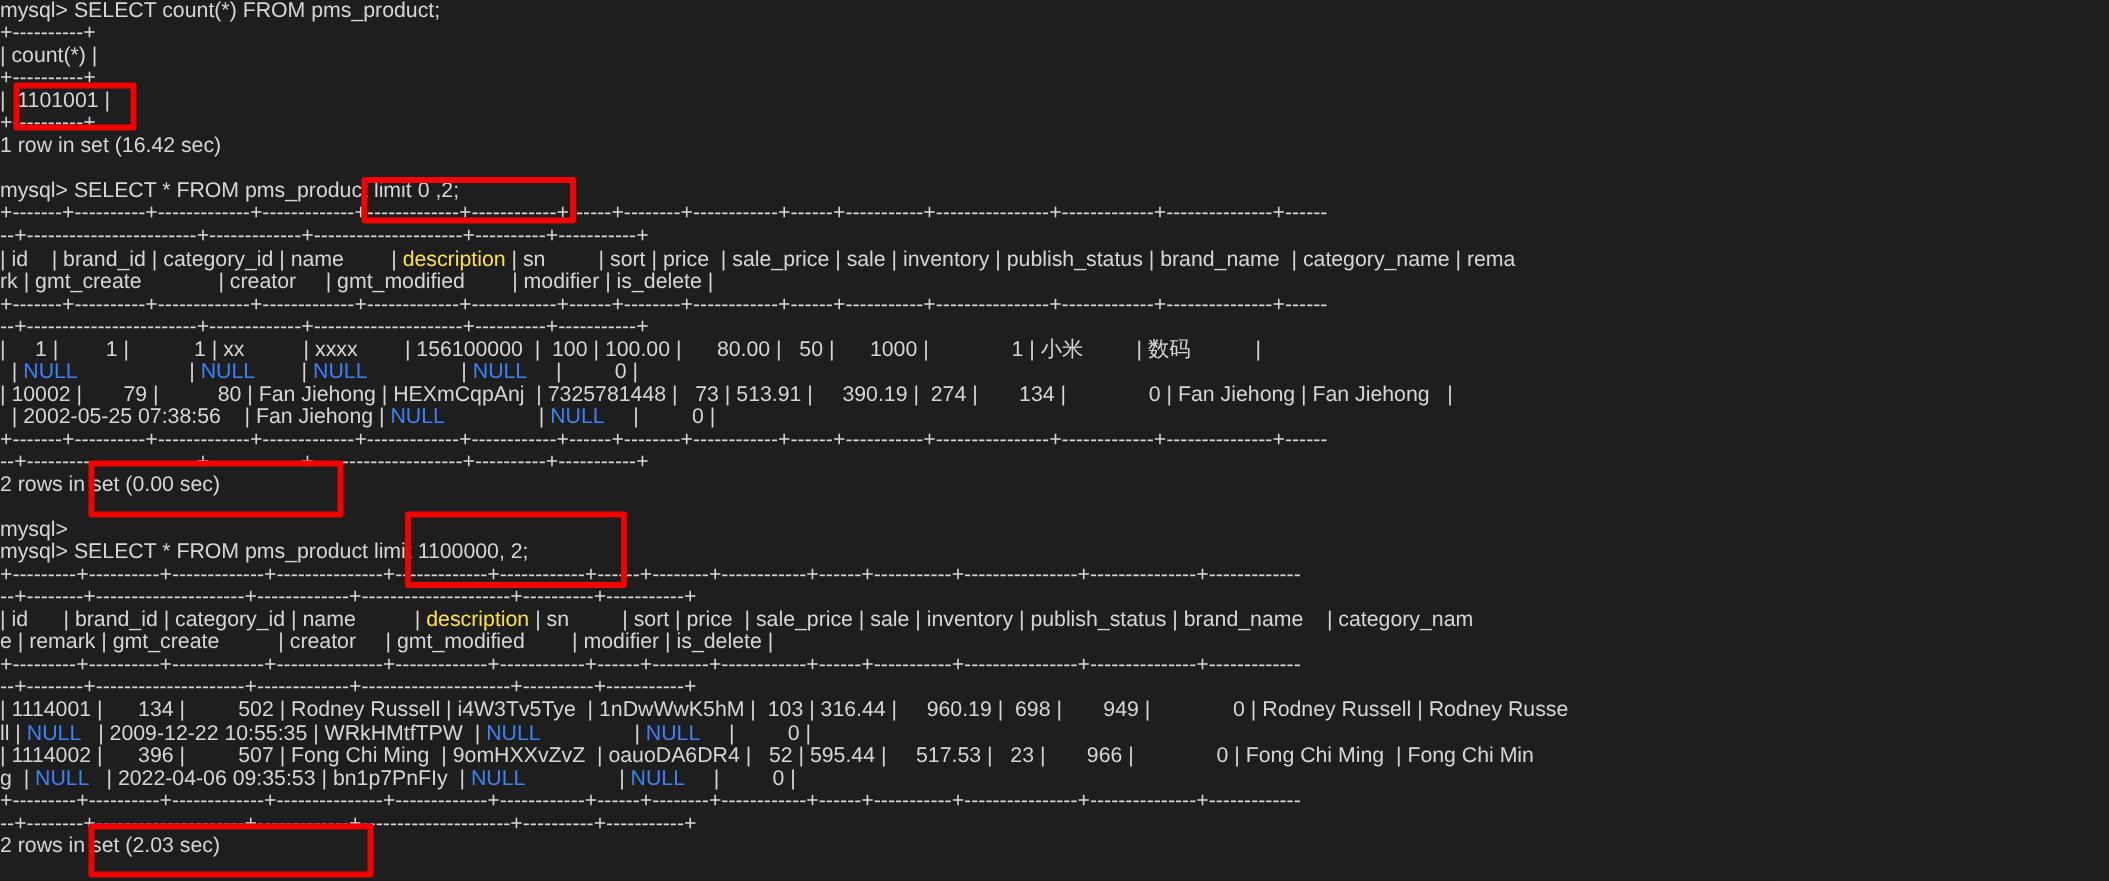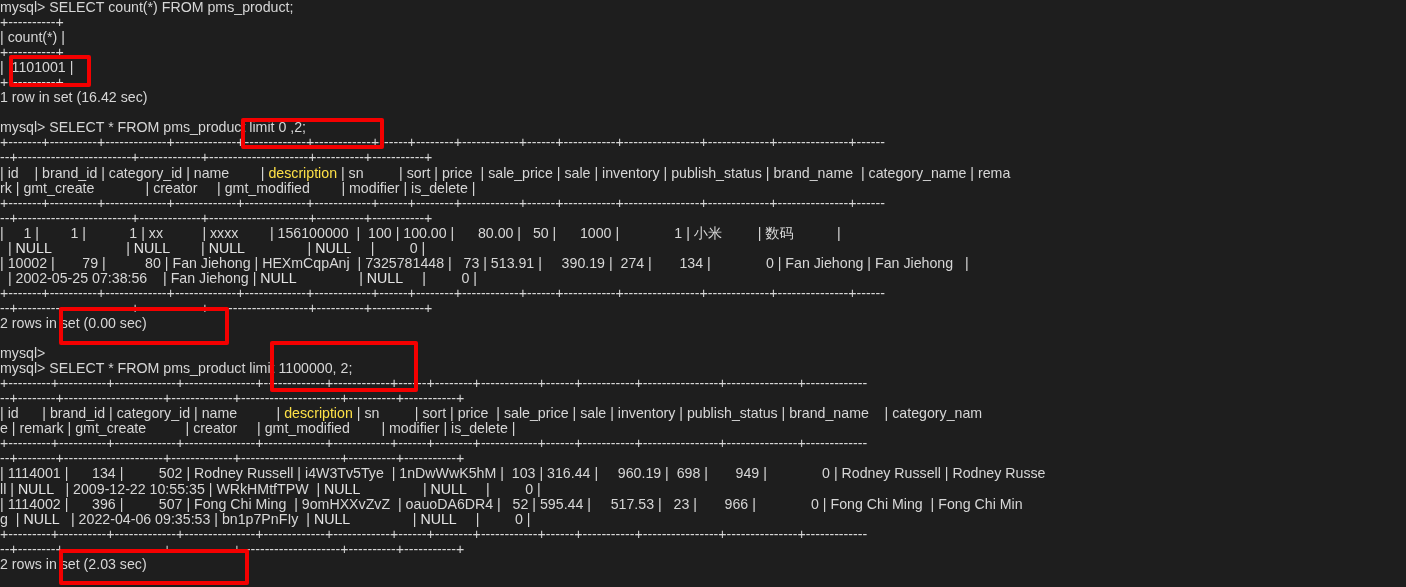--- a/index.html
+++ b/index.html
@@ -30,21 +30,21 @@
     font-family: "DejaVu Sans Mono", "Liberation Mono", monospace;
     font-size: 14.2px;
     line-height: 15.05px;
   }
   .ln {
     white-space: pre;
     height: 15.05px;
     font-family: Liberation Sans, sans-serif;
   }
   .c-default { color: #d6d6d6; }
-  .c-null    { color: #e5e5e5; }
+  .c-null    { color: #3b82f6; }
   .c-desc    { color: #fde047; }
   .spacer { height: 15.05px; }
 
   .hl-box {
     position: absolute;
     border: 4px solid #f40000;
     border-radius: 2px;
     box-sizing: border-box;
     pointer-events: none;
   }

